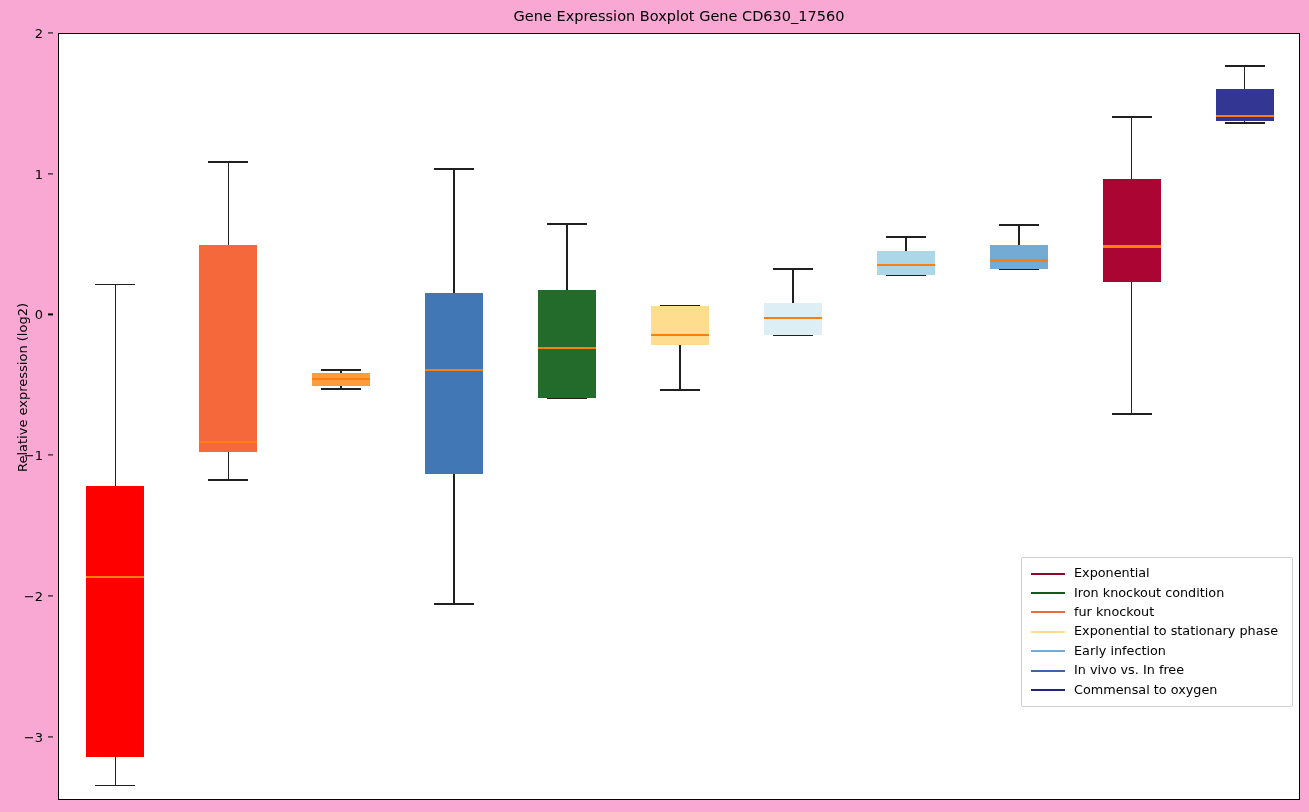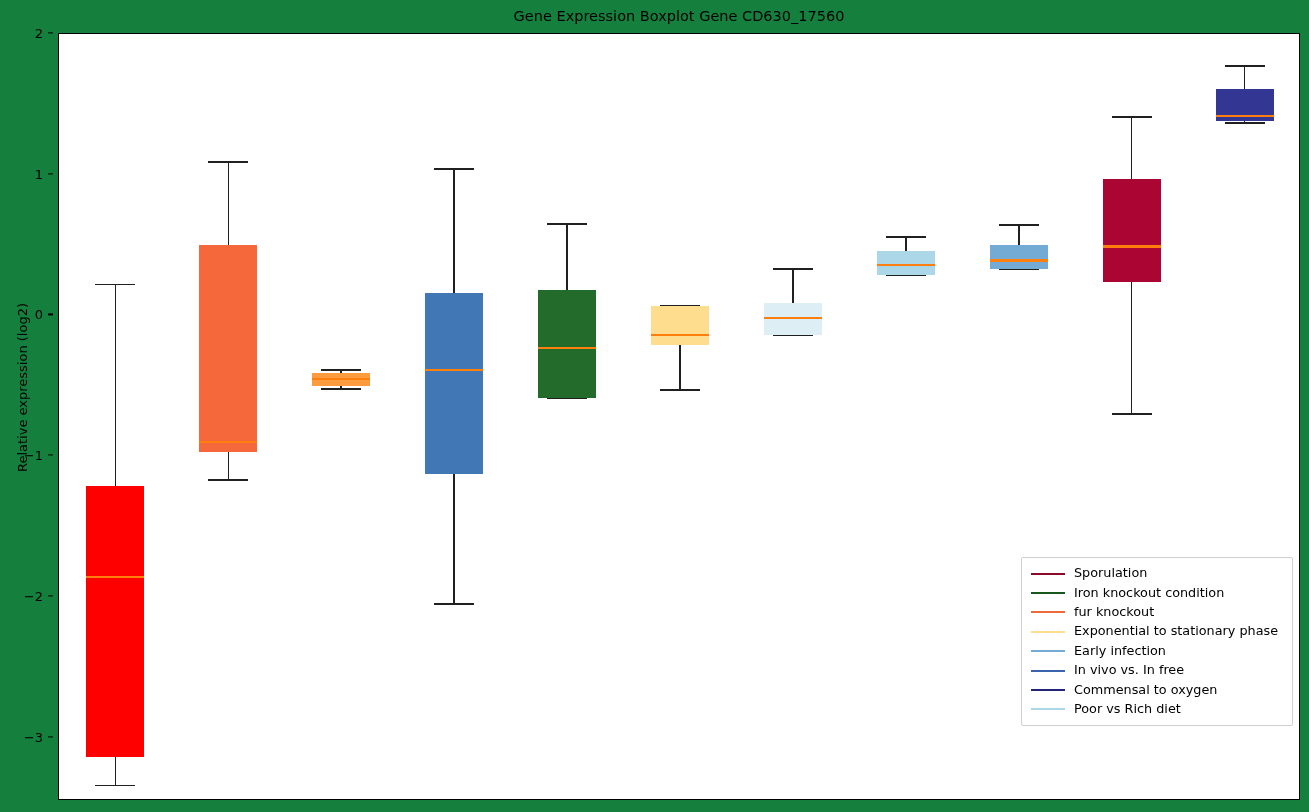--- a/index.html
+++ b/index.html
@@ -6,21 +6,21 @@
   html, body {
     margin: 0; padding: 0;
     width: 1309px; height: 812px;
     background: #ffffff;
     font-family: "DejaVu Sans", sans-serif;
     overflow: hidden;
   }
   #figure {
     position: relative;
     width: 1309px; height: 812px;
-    background: #15803d;
+    background: #f9a8d4;
   }
   #chart-title {
     position: absolute;
     left: 58px; top: 8px;
     width: 1242px;
     text-align: center;
     font-size: 14.5px;
     color: #000000;
     white-space: nowrap;
   }
@@ -223,21 +223,21 @@
         <div class="bx-cap" style="top: 31.3688px; left: 9px; width: 40px;"></div>
         <div class="bx-cap" style="top: 87.6624px; left: 9px; width: 40px;"></div>
         <div class="bx-rect" style="top: 54.8862px; left: 0px; width: 58px; height: 32.3688px; background: rgb(52, 54, 148); border-color: rgb(52, 54, 148);"></div>
         <div class="bx-median" style="top: 80.5257px; left: 0px; width: 58px; background: rgb(255, 127, 14);"></div>
       </div>
     </div>
 
   <div id="legend">
       <div class="legend-row">
         <span class="legend-swatch" style="border-top-color: rgb(139, 10, 42);"></span>
-        <span class="legend-text">Sporulation</span>
+        <span class="legend-text">Exponential</span>
       </div>
       <div class="legend-row">
         <span class="legend-swatch" style="border-top-color: rgb(23, 88, 31);"></span>
         <span class="legend-text">Iron knockout condition</span>
       </div>
       <div class="legend-row">
         <span class="legend-swatch" style="border-top-color: rgb(236, 108, 60);"></span>
         <span class="legend-text">fur knockout</span>
       </div>
       <div class="legend-row">
@@ -249,19 +249,15 @@
         <span class="legend-text">Early infection</span>
       </div>
       <div class="legend-row">
         <span class="legend-swatch" style="border-top-color: rgb(58, 101, 174);"></span>
         <span class="legend-text">In vivo vs. In free</span>
       </div>
       <div class="legend-row">
         <span class="legend-swatch" style="border-top-color: rgb(35, 37, 124);"></span>
         <span class="legend-text">Commensal to oxygen</span>
       </div>
-      <div class="legend-row">
-        <span class="legend-swatch" style="border-top-color: rgb(171, 215, 232);"></span>
-        <span class="legend-text">Poor vs Rich diet</span>
-      </div>
     </div>
 
 </div>
 
 </body></html>

